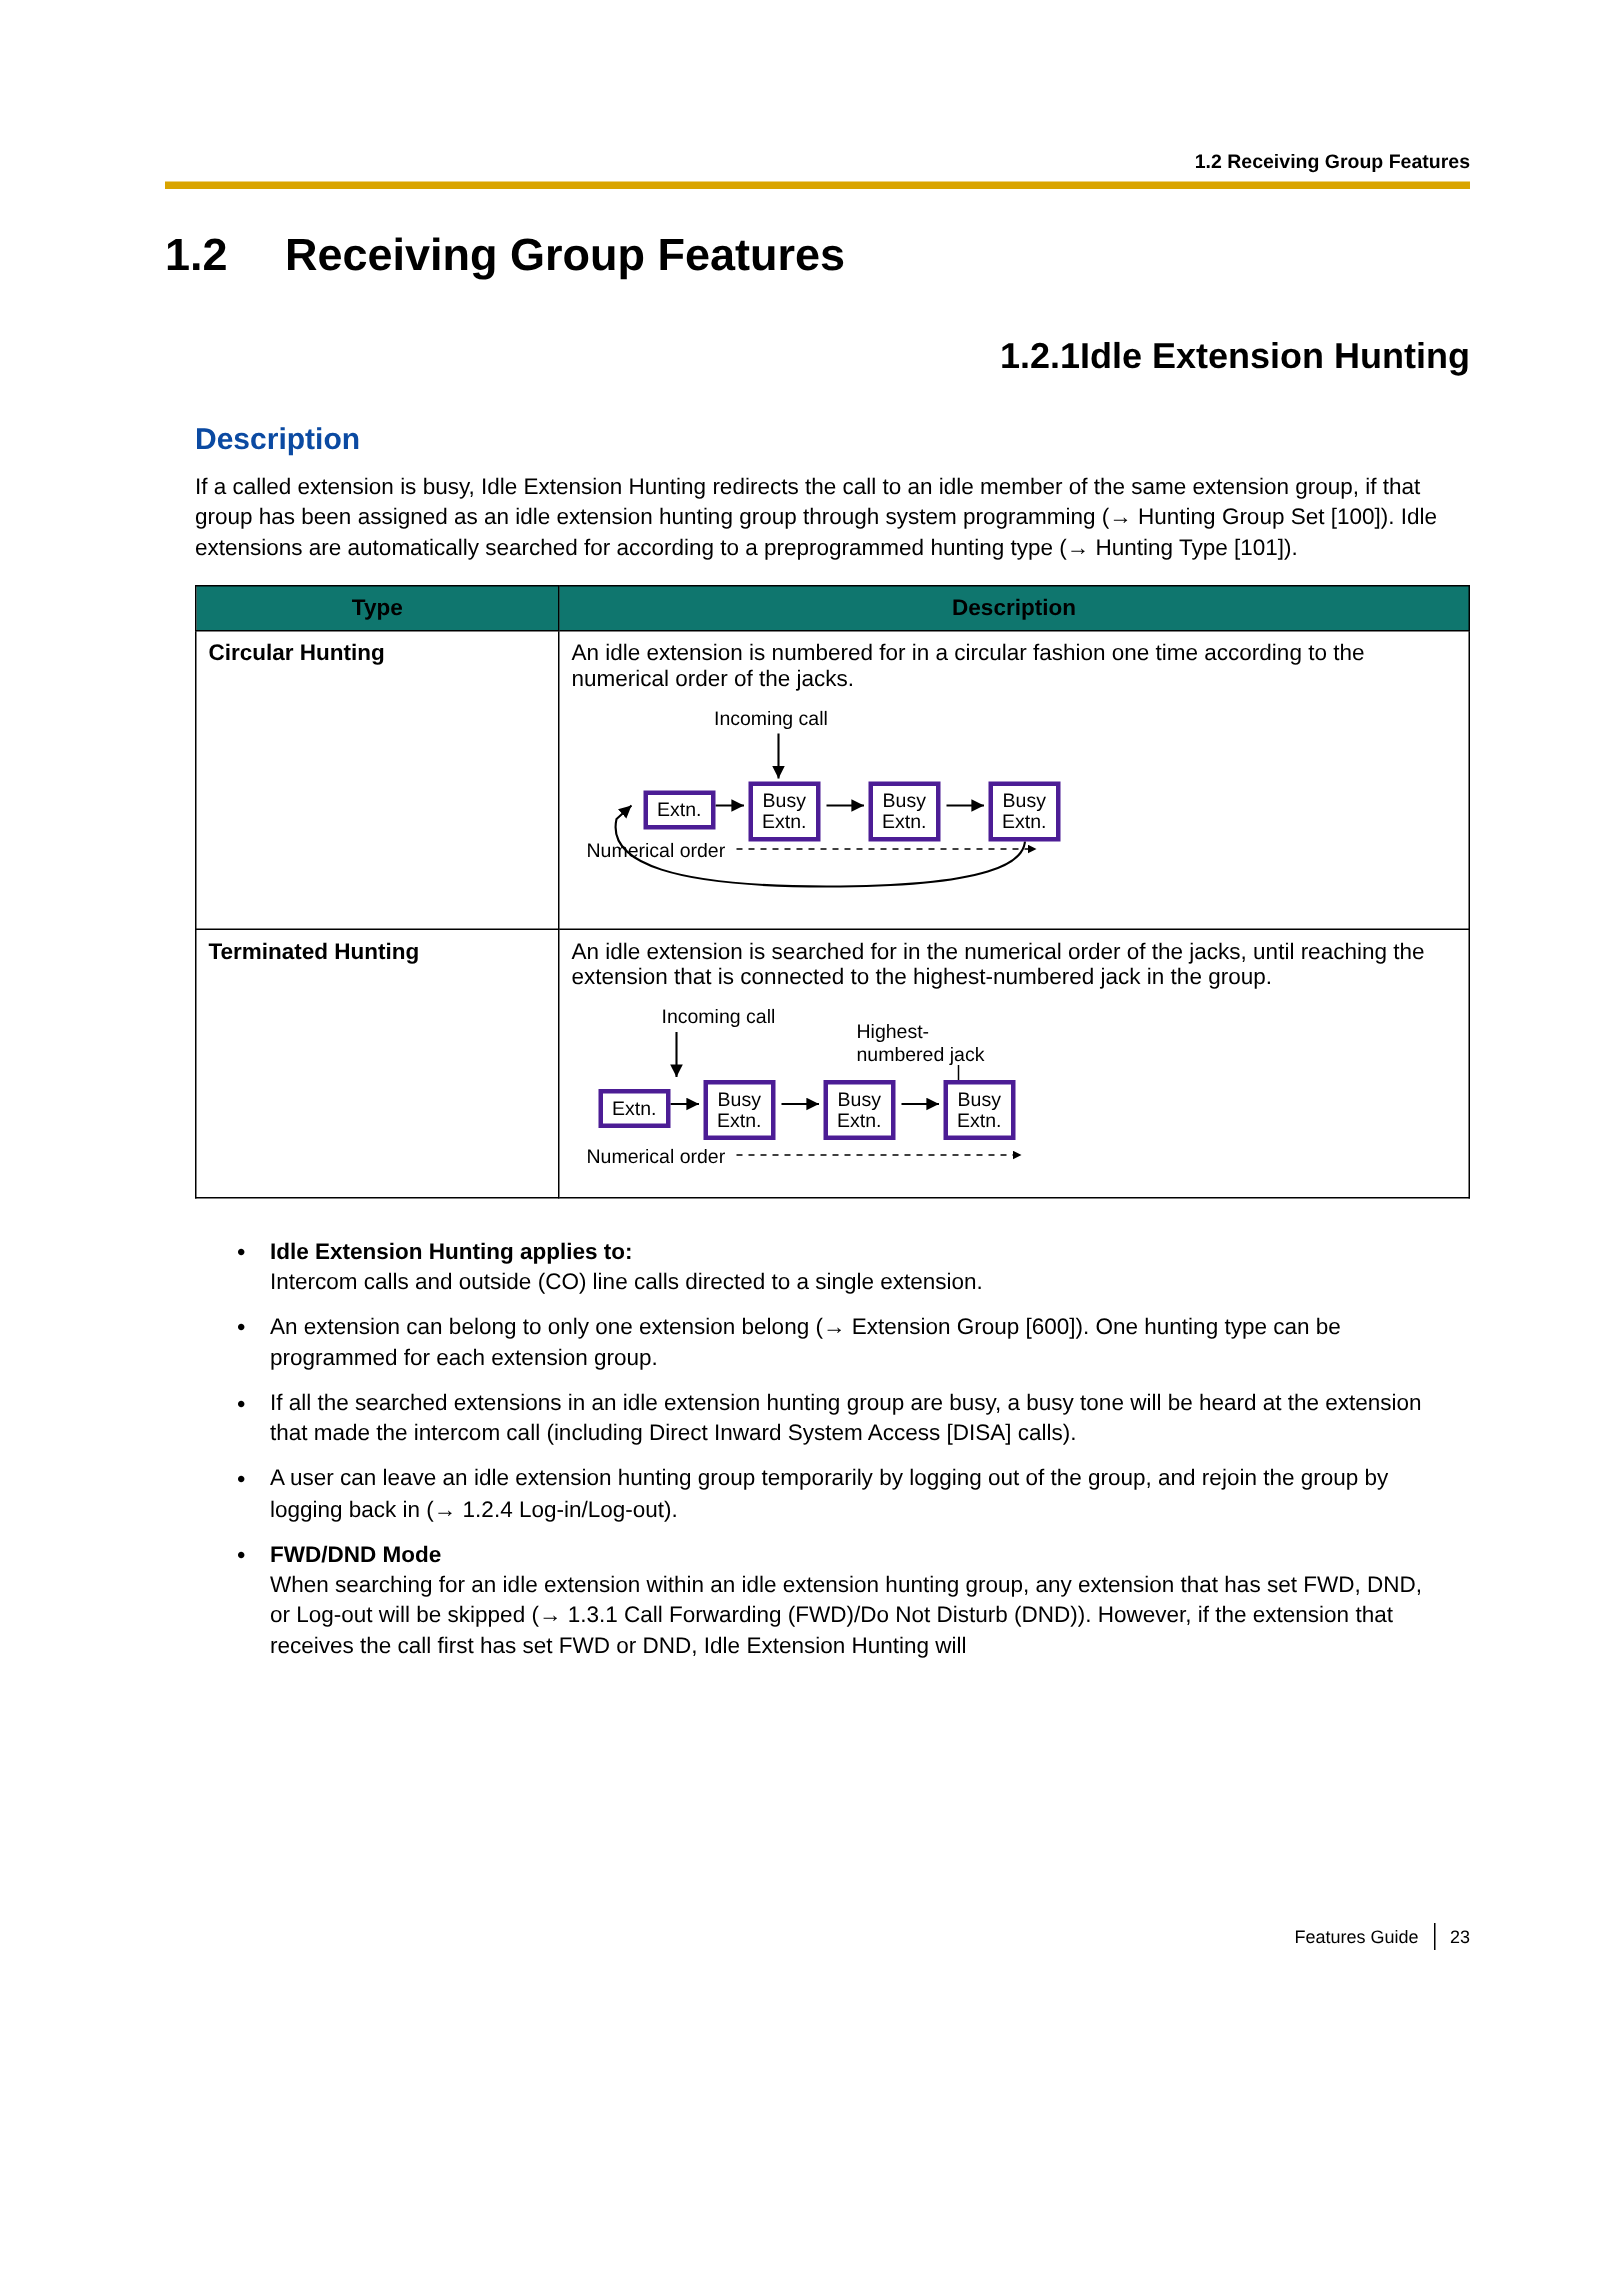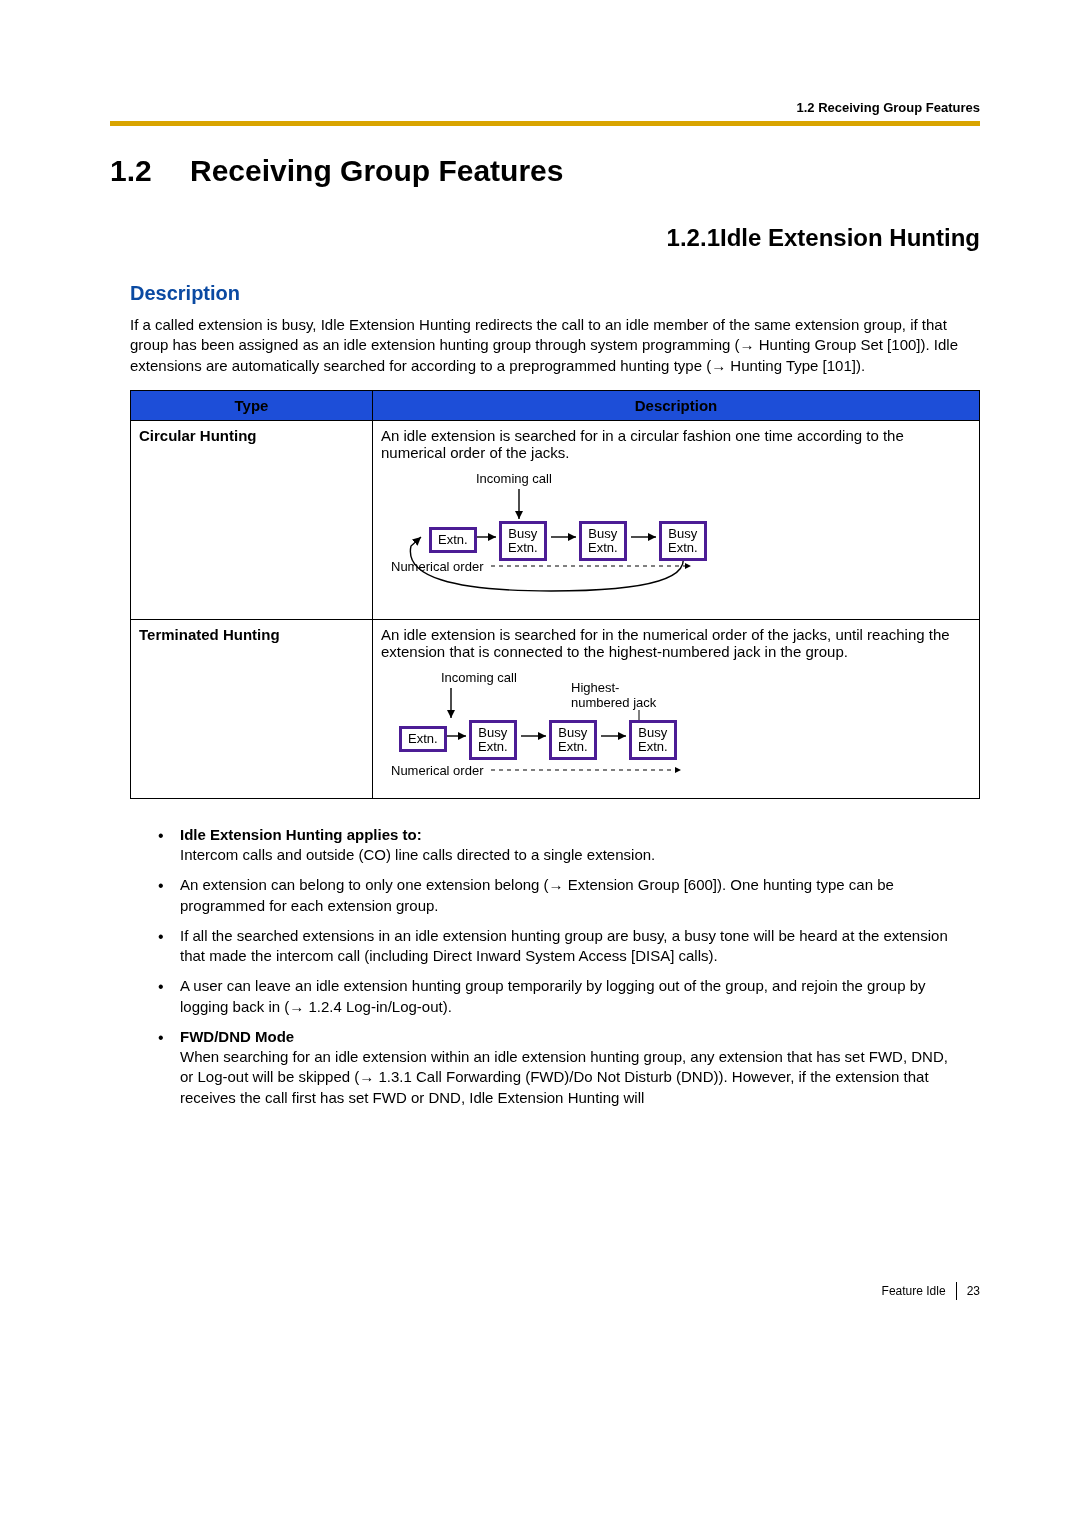--- a/index.html
+++ b/index.html
@@ -63,21 +63,21 @@
   }
   table.hunting th, table.hunting td {
     border: 1px solid #000;
     padding: 6px 8px;
     vertical-align: top;
     text-align: left;
   }
   table.hunting th {
     font-weight: bold;
     text-align: center;
-    background: #1d4ed8;
+    background: #0f766e;
   }
   table.hunting th.type-col { width: 225px; text-align:center;}
   ul.conditions {
     list-style: none;
     padding: 0;
     margin: 8px 16px 0 28px;
     font-size: 15px;
   }
   ul.conditions > li {
     position: relative;
@@ -147,21 +147,21 @@
       <thead>
         <tr>
           <th class="type-col">Type</th>
           <th>Description</th>
         </tr>
       </thead>
       <tbody>
         <tr>
           <td><span class="cond-bold">Circular Hunting</span></td>
           <td>
-            <div>An idle extension is searched for in a circular fashion one time according to the numerical order of the jacks.</div>
+            <div>An idle extension is numbered for in a circular fashion one time according to the numerical order of the jacks.</div>
 
             <div class="diagram" style="height:140px;">
               <span class="label" style="left:85px; top:0;">Incoming call</span>
               <svg class="flow" width="330" height="140" style="position:absolute; left:0; top:0;">
                 <defs>
                   <marker id="ah1" markerWidth="8" markerHeight="8" refX="6" refY="3" orient="auto">
                     <path d="M0,0 L6,3 L0,6 Z" fill="#000"></path>
                   </marker>
                 </defs>
 
@@ -242,18 +242,18 @@
         <span>A user can leave an idle extension hunting group temporarily by logging out of the group, and rejoin the group by logging back in (</span><span class="arrow">→</span><span> 1.2.4 Log-in/Log-out).</span>
       </li>
       <li>
         <span class="cond-bold">FWD/DND Mode</span><br>
         <span>When searching for an idle extension within an idle extension hunting group, any extension that has set FWD, DND, or Log-out will be skipped (</span><span class="arrow">→</span><span> 1.3.1 Call Forwarding (FWD)/Do Not Disturb (DND)). However, if the extension that receives the call first has set FWD or DND, Idle Extension Hunting will</span>
       </li>
     </ul>
   </div>
 
   <div class="footer">
-    <span>Feature Idle</span>
+    <span>Features Guide</span>
     <span class="vline"></span>
     <span>23</span>
   </div>
 
 </div>
 
 </body></html>

